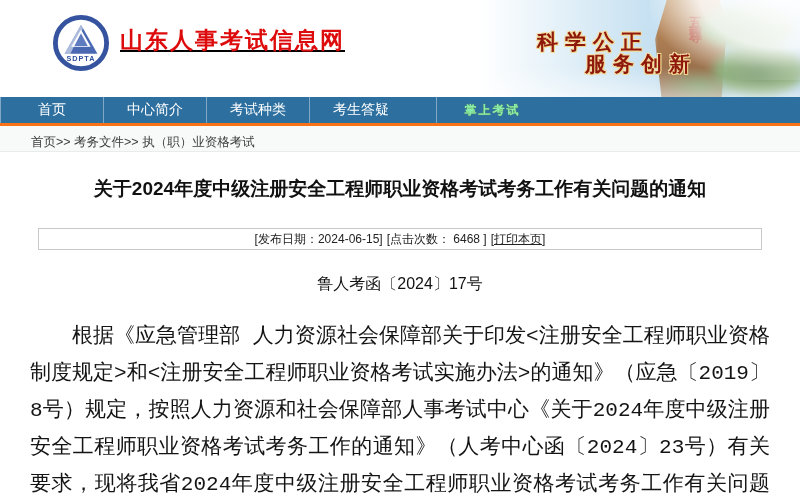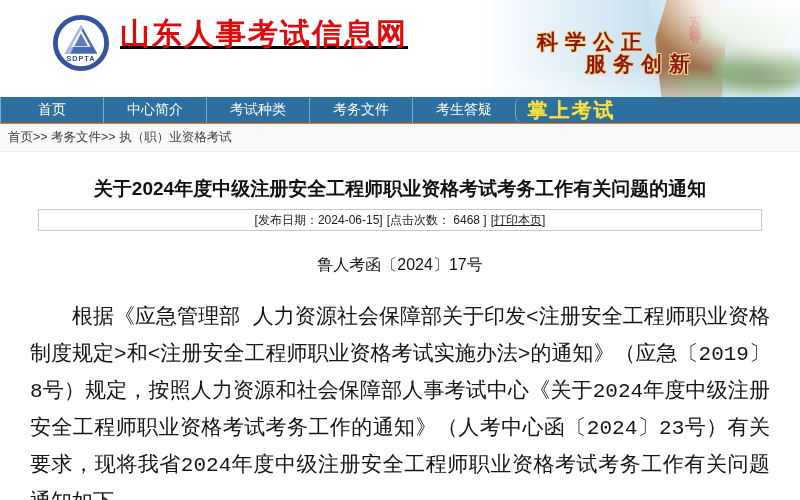--- a/index.html
+++ b/index.html
@@ -23,45 +23,45 @@
     background:radial-gradient(ellipse at 50% 55%, #567f49 0%, #7da468 55%, rgba(125,164,104,0) 100%); }
   .leaf3 { top:70px; left:660px; width:80px; height:34px;
     background:radial-gradient(ellipse, #6c9459 0%, rgba(125,164,104,0) 75%); }
   .fade-tr { position:absolute; top:-30px; right:-40px; width:190px; height:110px;
     background:radial-gradient(ellipse at 70% 20%, #ffffff 0%, rgba(255,255,255,.85) 45%, rgba(255,255,255,0) 75%); }
   .fade-bl { position:absolute; bottom:0; right:0; width:330px; height:30px;
     background:linear-gradient(180deg, rgba(255,255,255,0), rgba(255,255,255,.55)); }
 
   .brand { position:absolute; top:14px; left:52px; display:flex; align-items:flex-start; cursor:pointer;text-decoration:underline; }
   .logo { width:58px; height:58px; }
-  .site-title { margin-left:10px; font-size:30px; font-weight:bold; color:#dd0b0b;
-    letter-spacing:2px; font-family:"Liberation Sans","DejaVu Sans",sans-serif; }
+  .site-title { margin-left:10px; font-size:23px; font-weight:bold; color:#dd0b0b;
+    letter-spacing:2px; font-family:"Liberation Sans","DejaVu Sans",sans-serif;margin-top:11px; }
 
   .slogan { position:absolute; font-size:21px; font-weight:bold; color:#8f180c; letter-spacing:7px;
     text-shadow:1px 1px 0 #f2d992, -1px -1px 0 #f6e3b0, 1px -1px 0 #f2d992, -1px 1px 0 #f2d992; }
   .slogan-1 { top:28px; left:537px; }
   .slogan-2 { top:50px; left:585px; }
 
   
   .nav { display:flex; width:800px; height:26px; background:#2d6f9f; align-items:stretch; }
   .nav-item { width:103px; display:flex; align-items:center; justify-content:center;
     color:#fff; font-size:14px; border-left:1px solid rgba(255,255,255,.40); cursor:pointer; }
   .nav-item:nth-child(6) { border-right:1px solid rgba(255,255,255,.40);border-radius:8px; }
-  .nav-item.highlight { width:112px; color:#fde047; font-size:20px; font-weight:bold;
-    letter-spacing:2px; border-right:none; text-shadow:0 0 1px #9fb32c; }
+  .nav-item.highlight { width:112px; color:#86efac; font-size:12px; font-weight:bold;
+    letter-spacing:2px; border-right:none; text-shadow:0 0 1px #9fb32c;margin-left:24px; }
 
   
-  .breadcrumb { width:800px; height:29px; background:#f8fafa; border-top:1px solid #f97316;
-    border-bottom:1px solid #e9eced; display:flex; align-items:center; padding-left:8px;
+  .breadcrumb { width:800px; height:29px; background:#f8fafa; border-top:3px solid #f97316;
+    border-bottom:1px solid #e9eced; display:flex; align-items:flex-end; padding-left:31px;
     font-size:12.5px; color:#3c3c3c; }
 
   
   .article { padding:0 30px; }
   .art-title { margin-top:24px; text-align:center; font-size:19px; font-weight:bold; color:#111; }
-  .meta-box { margin:7px auto 0; width:724px; border:1px solid #c9c9c9; height:22px;
+  .meta-box { margin:26px auto 0; width:724px; border:1px solid #c9c9c9; height:22px;
     display:flex; align-items:center; justify-content:center; font-size:12px; color:#222; }
   .meta-box span { margin:0 2px; white-space:pre; }
   .meta-print { cursor:pointer;text-decoration:underline; }
   .doc-number { margin-top:24px; text-align:center; font-size:16px; color:#111; }
   .body-text { margin-top:23px; font-size:21px; line-height:37px; color:#141414;
     text-align:justify; text-indent:2em;font-family:Liberation Mono, monospace; }
   .section-heading { margin-top:7px; font-size:16.5px; line-height:37px; font-weight:bold;
     color:#141414; text-indent:2em; }
 </style>
 </head>
@@ -90,21 +90,20 @@
   </div>
 
   <div class="slogan slogan-1">科学公正</div>
   <div class="slogan slogan-2">服务创新</div>
 </div>
 
 <div class="nav">
   <div class="nav-item">首页</div>
   <div class="nav-item">中心简介</div>
   <div class="nav-item">考试种类</div>
-  <div class="nav-item">考务文件</div>
   <div class="nav-item">考生答疑</div>
   <div class="nav-item highlight">掌上考试</div>
 </div>
 
 <div class="breadcrumb">
   <span>首页&gt;&gt; 考务文件&gt;&gt; 执（职）业资格考试</span>
 </div>
 
 <div class="article">
   <div class="art-title">关于2024年度中级注册安全工程师职业资格考试考务工作有关问题的通知</div>

